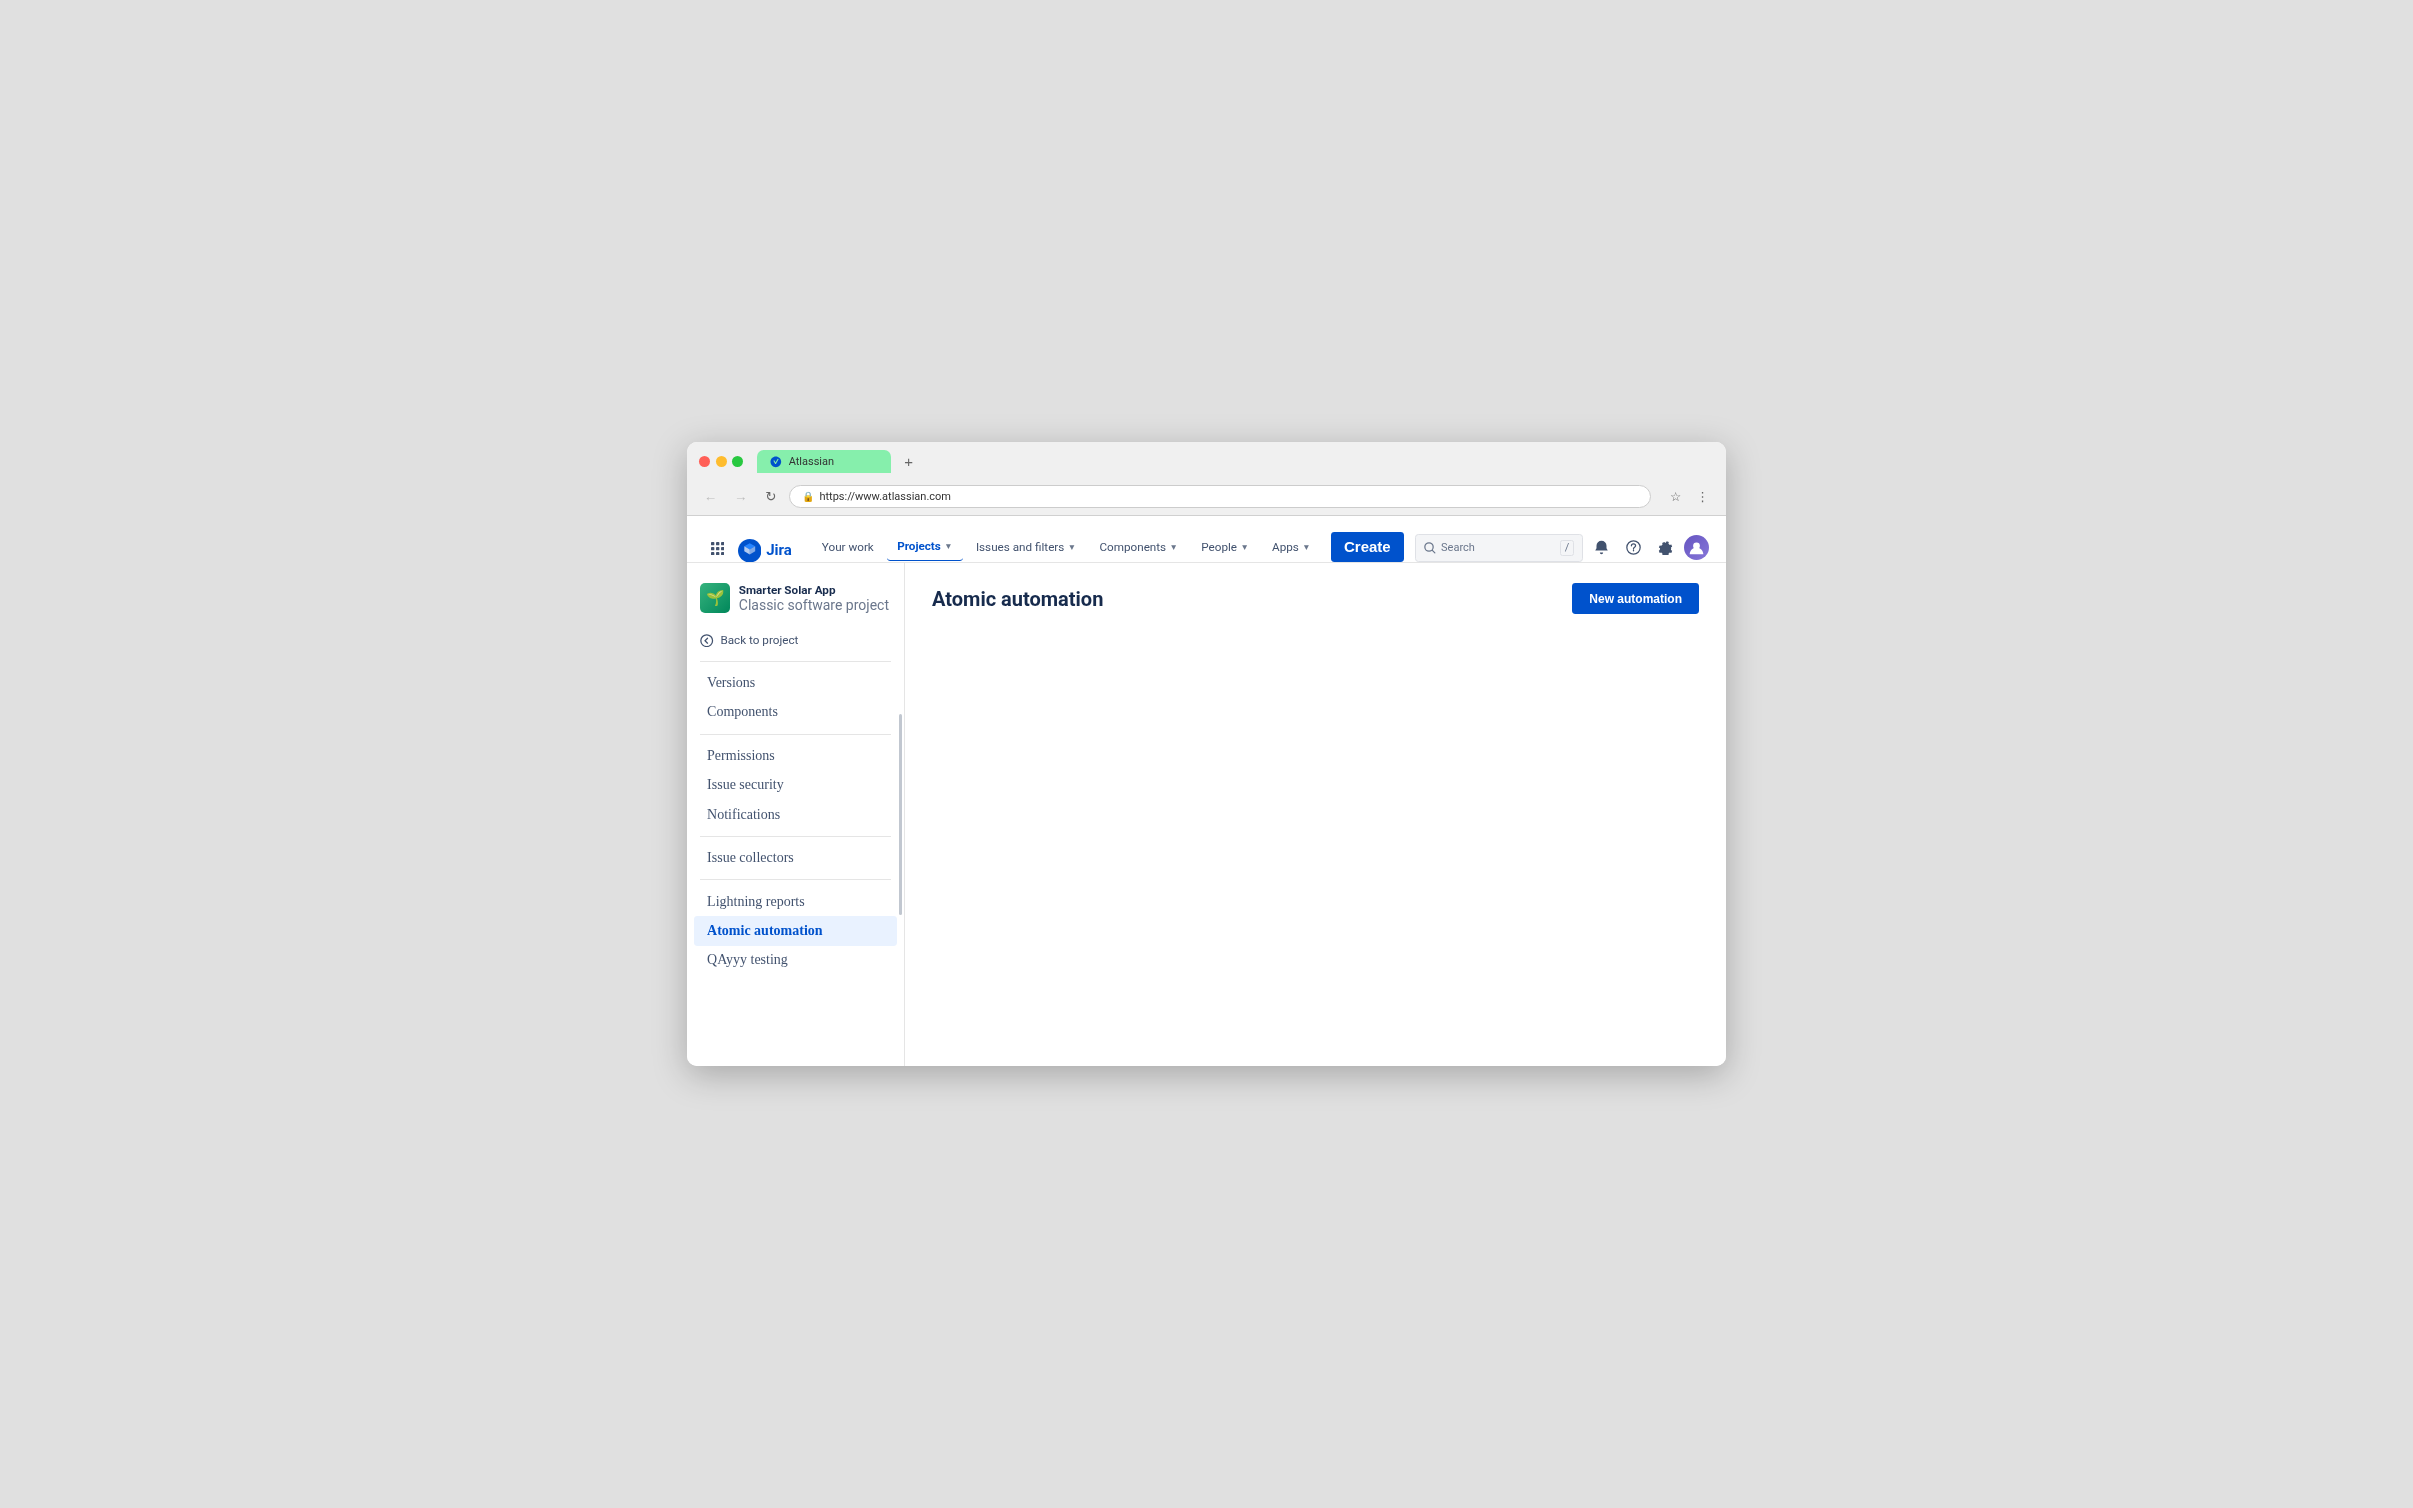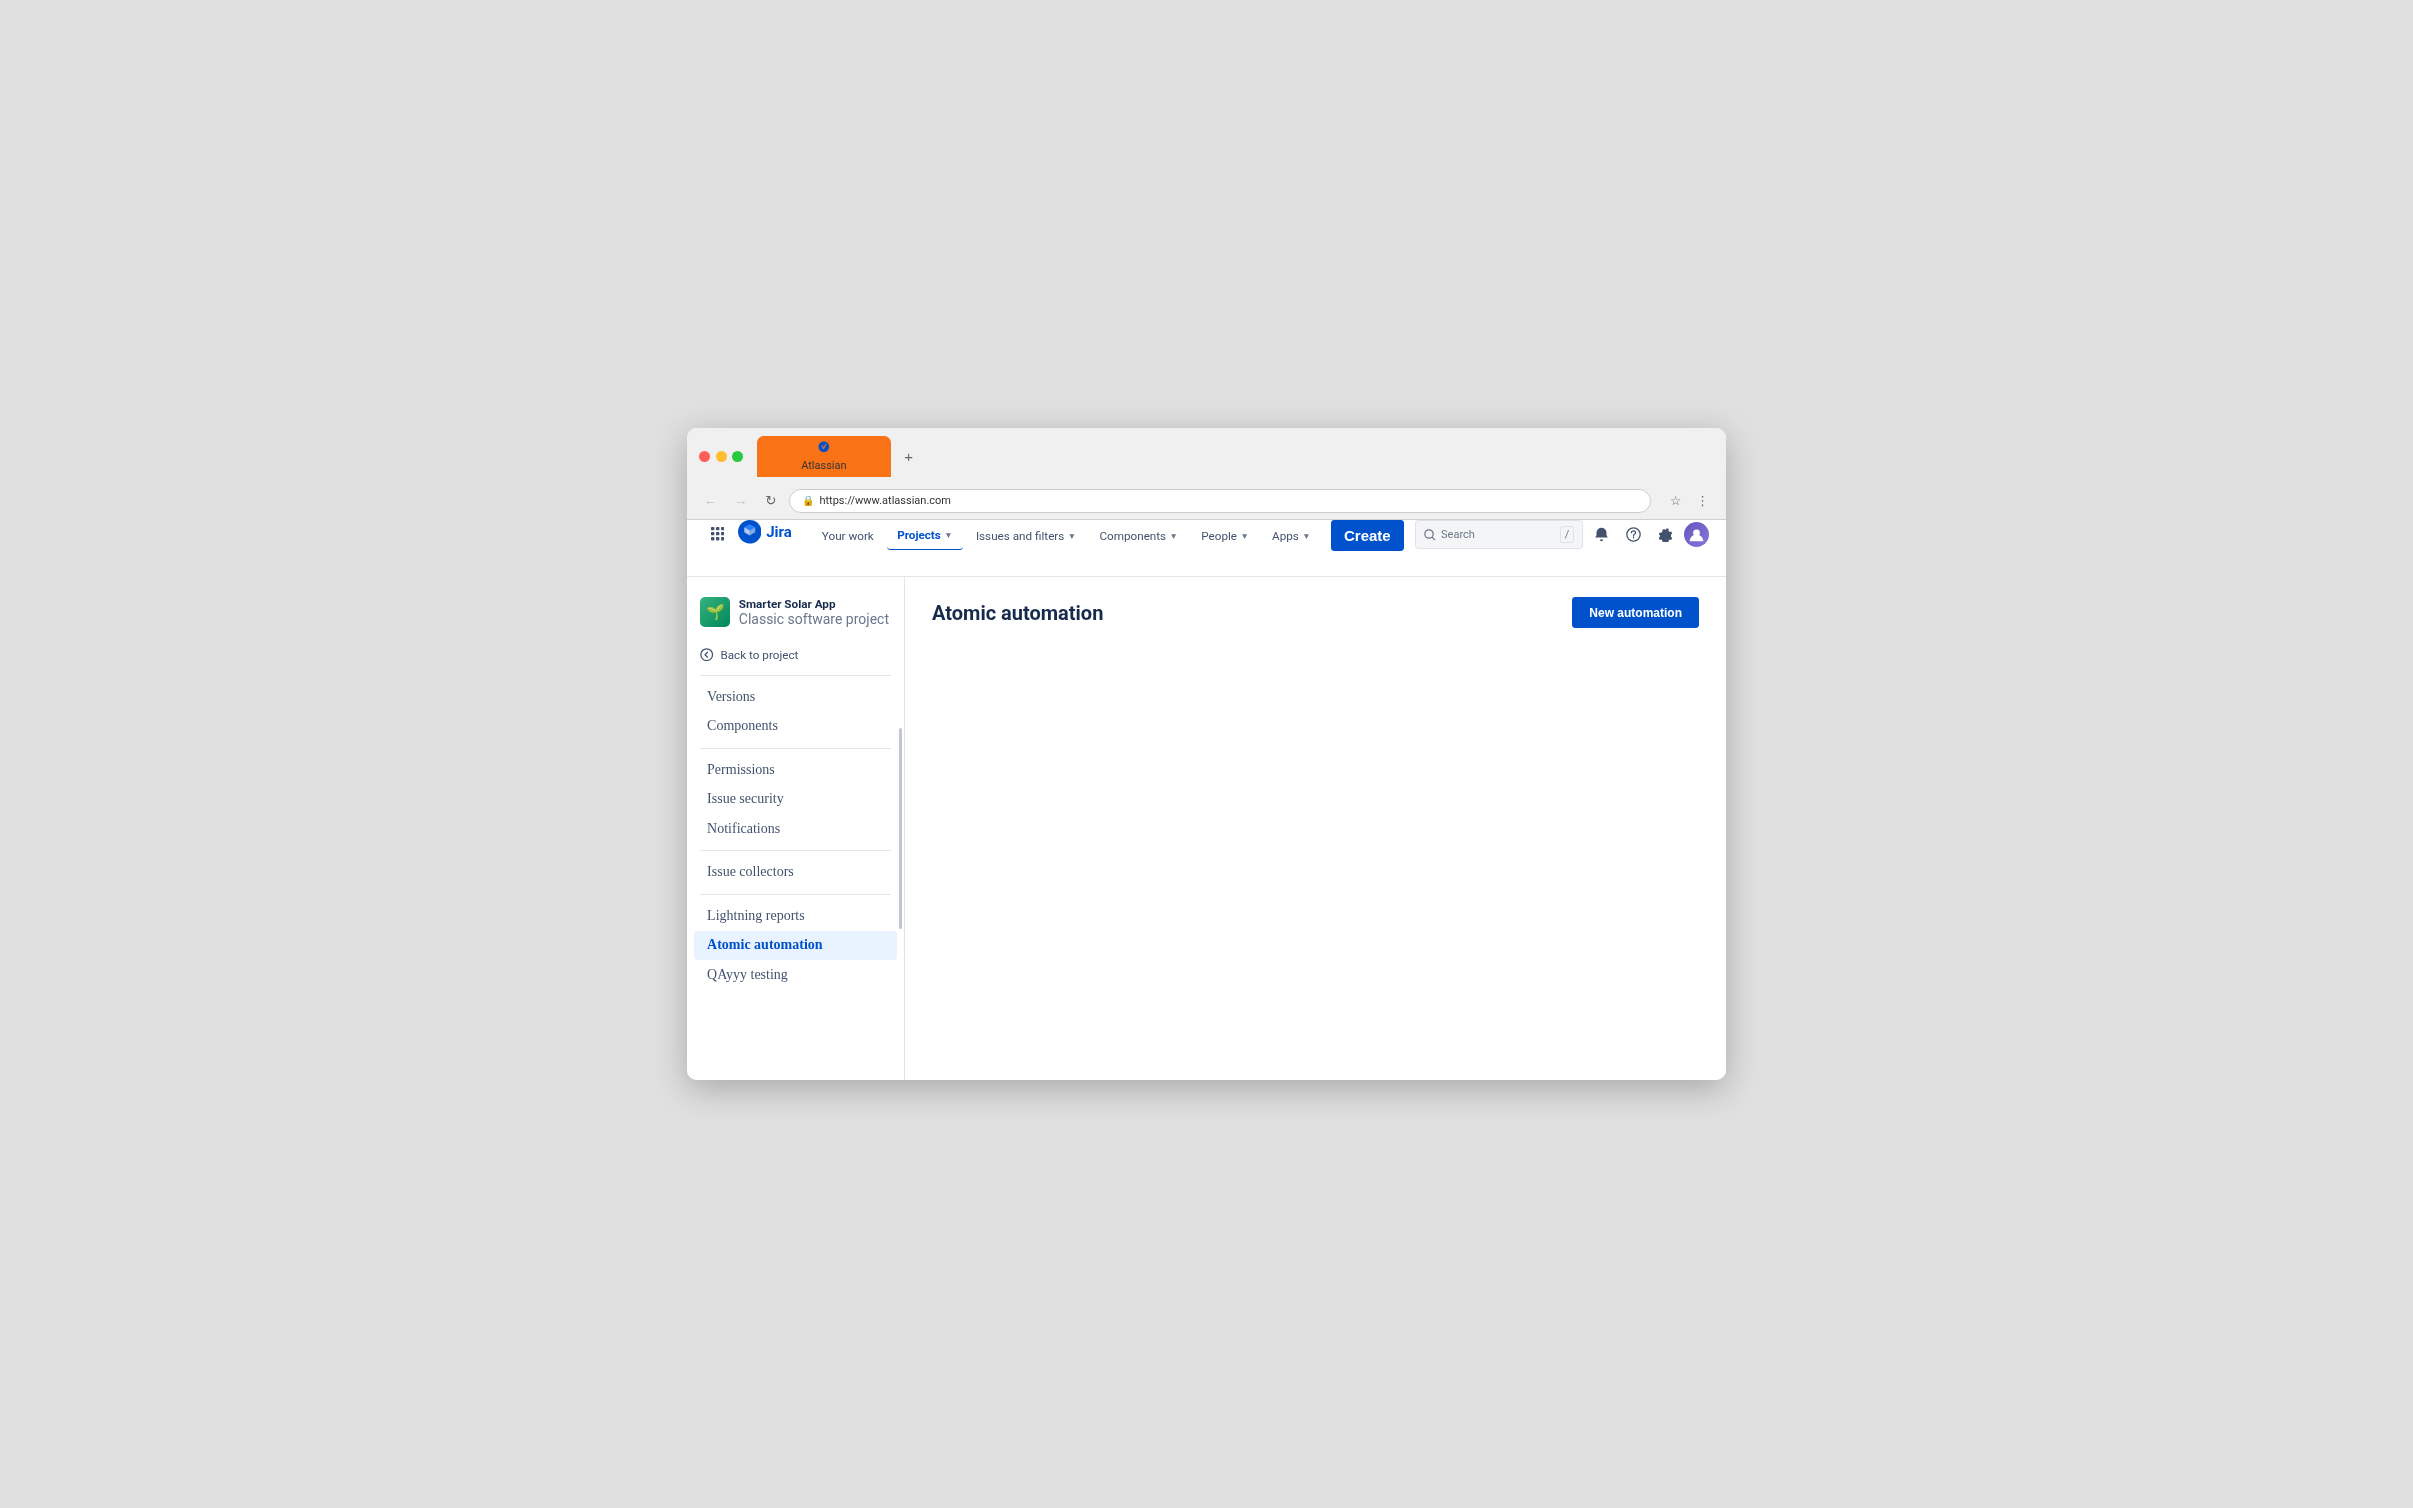--- a/index.html
+++ b/index.html
@@ -37,31 +37,30 @@
     }
     .traffic-light {
       width: 11px;
       height: 11px;
       border-radius: 50%;
     }
     .tl-red { background: #ff5f57; }
     .tl-yellow { background: #febc2e; }
     .tl-green { background: #28c840; }
     .browser-tab {
-      background: #f97316;
+      background: #86efac;
       border-radius: 6.7px 6.7px 0 0;
       padding: 5px 13.4px;
       display: flex;
       align-items: center;
       gap: 6.7px;
       font-size: 11px;
       color: #333;
       min-width: 134px;
       margin-left: 5px;
-      flex-direction: column;
     }
     .tab-icon {
       width: 11.7px;
       height: 11.7px;
       color: #0052cc;
     }
     .tab-plus {
       background: transparent;
       border: none;
       font-size: 15px;
@@ -119,23 +118,23 @@
       color: #666;
       font-size: 12.6px;
       border-radius: 50%;
     }
     
     .jira-nav {
       background: #fff;
       border-bottom: 0.8px solid #e5e5e5;
       padding: 0 17px;
       display: flex;
-      align-items: flex-start;
+      align-items: flex-end;
       gap: 0;
-      height: 57px;
+      height: 47px;
     }
     .jira-grid-btn {
       width: 27px;
       height: 27px;
       display: flex;
       align-items: center;
       justify-content: center;
       cursor: pointer;
       color: #42526e;
       margin-right: 6.7px;

